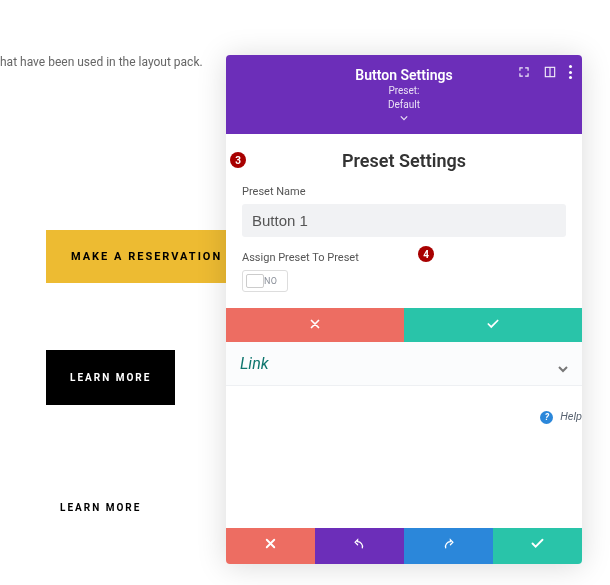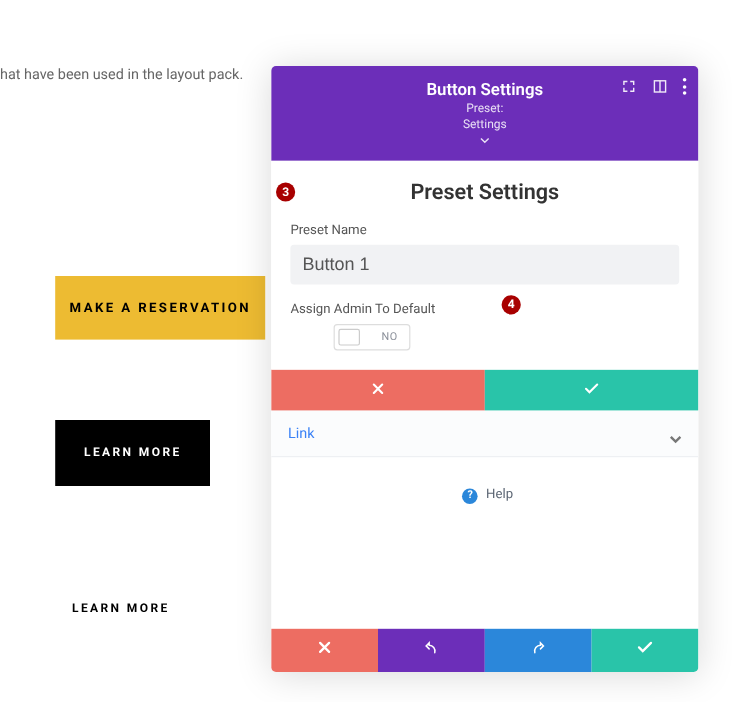--- a/index.html
+++ b/index.html
@@ -20,21 +20,21 @@
   }
   .btn-yellow {
     position: absolute;
     top: 230px;
     left: 46px;
     background: #edbb32;
     color: #000;
     font-size: 11px;
     font-weight: 700;
     letter-spacing: 2px;
-    padding: 20px 12px;
+    padding: 20px 25px;
     text-align: center;
     cursor: pointer;
   }
   .btn-black {
     position: absolute;
     top: 350px;
     left: 46px;
     background: #000;
     color: #fff;
     font-size: 10px;
@@ -138,23 +138,22 @@
   .assign-row {
     margin-top: 14px;
     margin-bottom: 10px;
   }
   .toggle {
     display: inline-flex;
     align-items: center;
     border: 1px solid #ddd;
     border-radius: 3px;
     padding: 3px 10px 3px 3px;
-    gap: 18px;
-    cursor: pointer;
-    margin-left: 36px;
+    gap: 0;
+    cursor: pointer;
   }
   .toggle-box {
     width: 18px; height: 14px;
     border: 1px solid #ccc;
     border-radius: 2px;
     background: #fff;
   }
   .toggle-text {
     font-size: 9px;
     color: #8a8f99;
@@ -203,35 +202,37 @@
   .section-row {
     display: flex;
     align-items: center;
     justify-content: space-between;
     padding: 12px 14px;
     border-bottom: 1px solid #eef0f3;
     cursor: pointer;
     background: #fbfcfd;
   }
   .section-row .lbl {
-    font-size: 12px;
-    color: #3b82f6;
+    font-size: 16px;
+    color: #0f766e;
+    font-style: italic;
   }
   .chevron {
     width: 10px; height: 10px;
     display: inline-block;
   }
   .chevron svg { width: 10px; height: 10px; stroke: #777; fill:none; stroke-width:2; }
 
   .help-row {
-    text-align: center;
+    text-align: right;
     padding: 24px 0 140px 5px;
     font-size: 11px;
     color: #5b6573;
     cursor: pointer;
+    font-style: italic;
   }
   .help-q {
     display:inline-flex; align-items:center; justify-content:center;
     width: 13px; height: 13px;
     border-radius: 50%;
     background: #2b87da;
     color: #fff;
     font-size: 9px;
     font-weight: 700;
     margin-right: 4px;
@@ -282,21 +283,21 @@
 
 <div class="marker m3">3</div>
 <div class="marker m4">4</div>
 
 <div class="panel">
 
   <div class="panel-header">
     <div class="panel-title">Button Settings</div>
     <div class="panel-sub">
       <span>Preset:</span>
-      <span>Settings</span>
+      <span>Default</span>
       <span>
         <svg viewBox="0 0 10 10" style="width:8px;height:8px">
             <path d="M1 3l4 4 4-4" stroke="#fff" stroke-width="1.5" fill="none"></path>
           </svg>
       </span>
     </div>
     <div class="panel-header-icons">
       <div class="hicon">
         <svg viewBox="0 0 24 24">
             <path d="M4 4h6v2H6v4H4V4zm10 0h6v6h-2V6h-4V4zM4 14h2v4h4v2H4v-6zm14 0h2v6h-6v-2h4v-4z"></path>
@@ -322,21 +323,21 @@
         <span></span>
         <span></span>
         <span></span>
       </div>
 
     <div class="preset-card">
       <div class="preset-heading">Preset Settings</div>
       <div class="field-label">Preset Name</div>
       <input class="text-input" value="Button 1" style="">
       <div class="assign-row">
-        <div class="field-label">Assign Admin To Default</div>
+        <div class="field-label">Assign Preset To Preset</div>
         <div class="toggle">
           <div class="toggle-box"></div>
           <div class="toggle-text">NO</div>
         </div>
       </div>
     </div>
 
     <div class="confirm-bar">
       <div class="confirm-cancel">
         <span>

